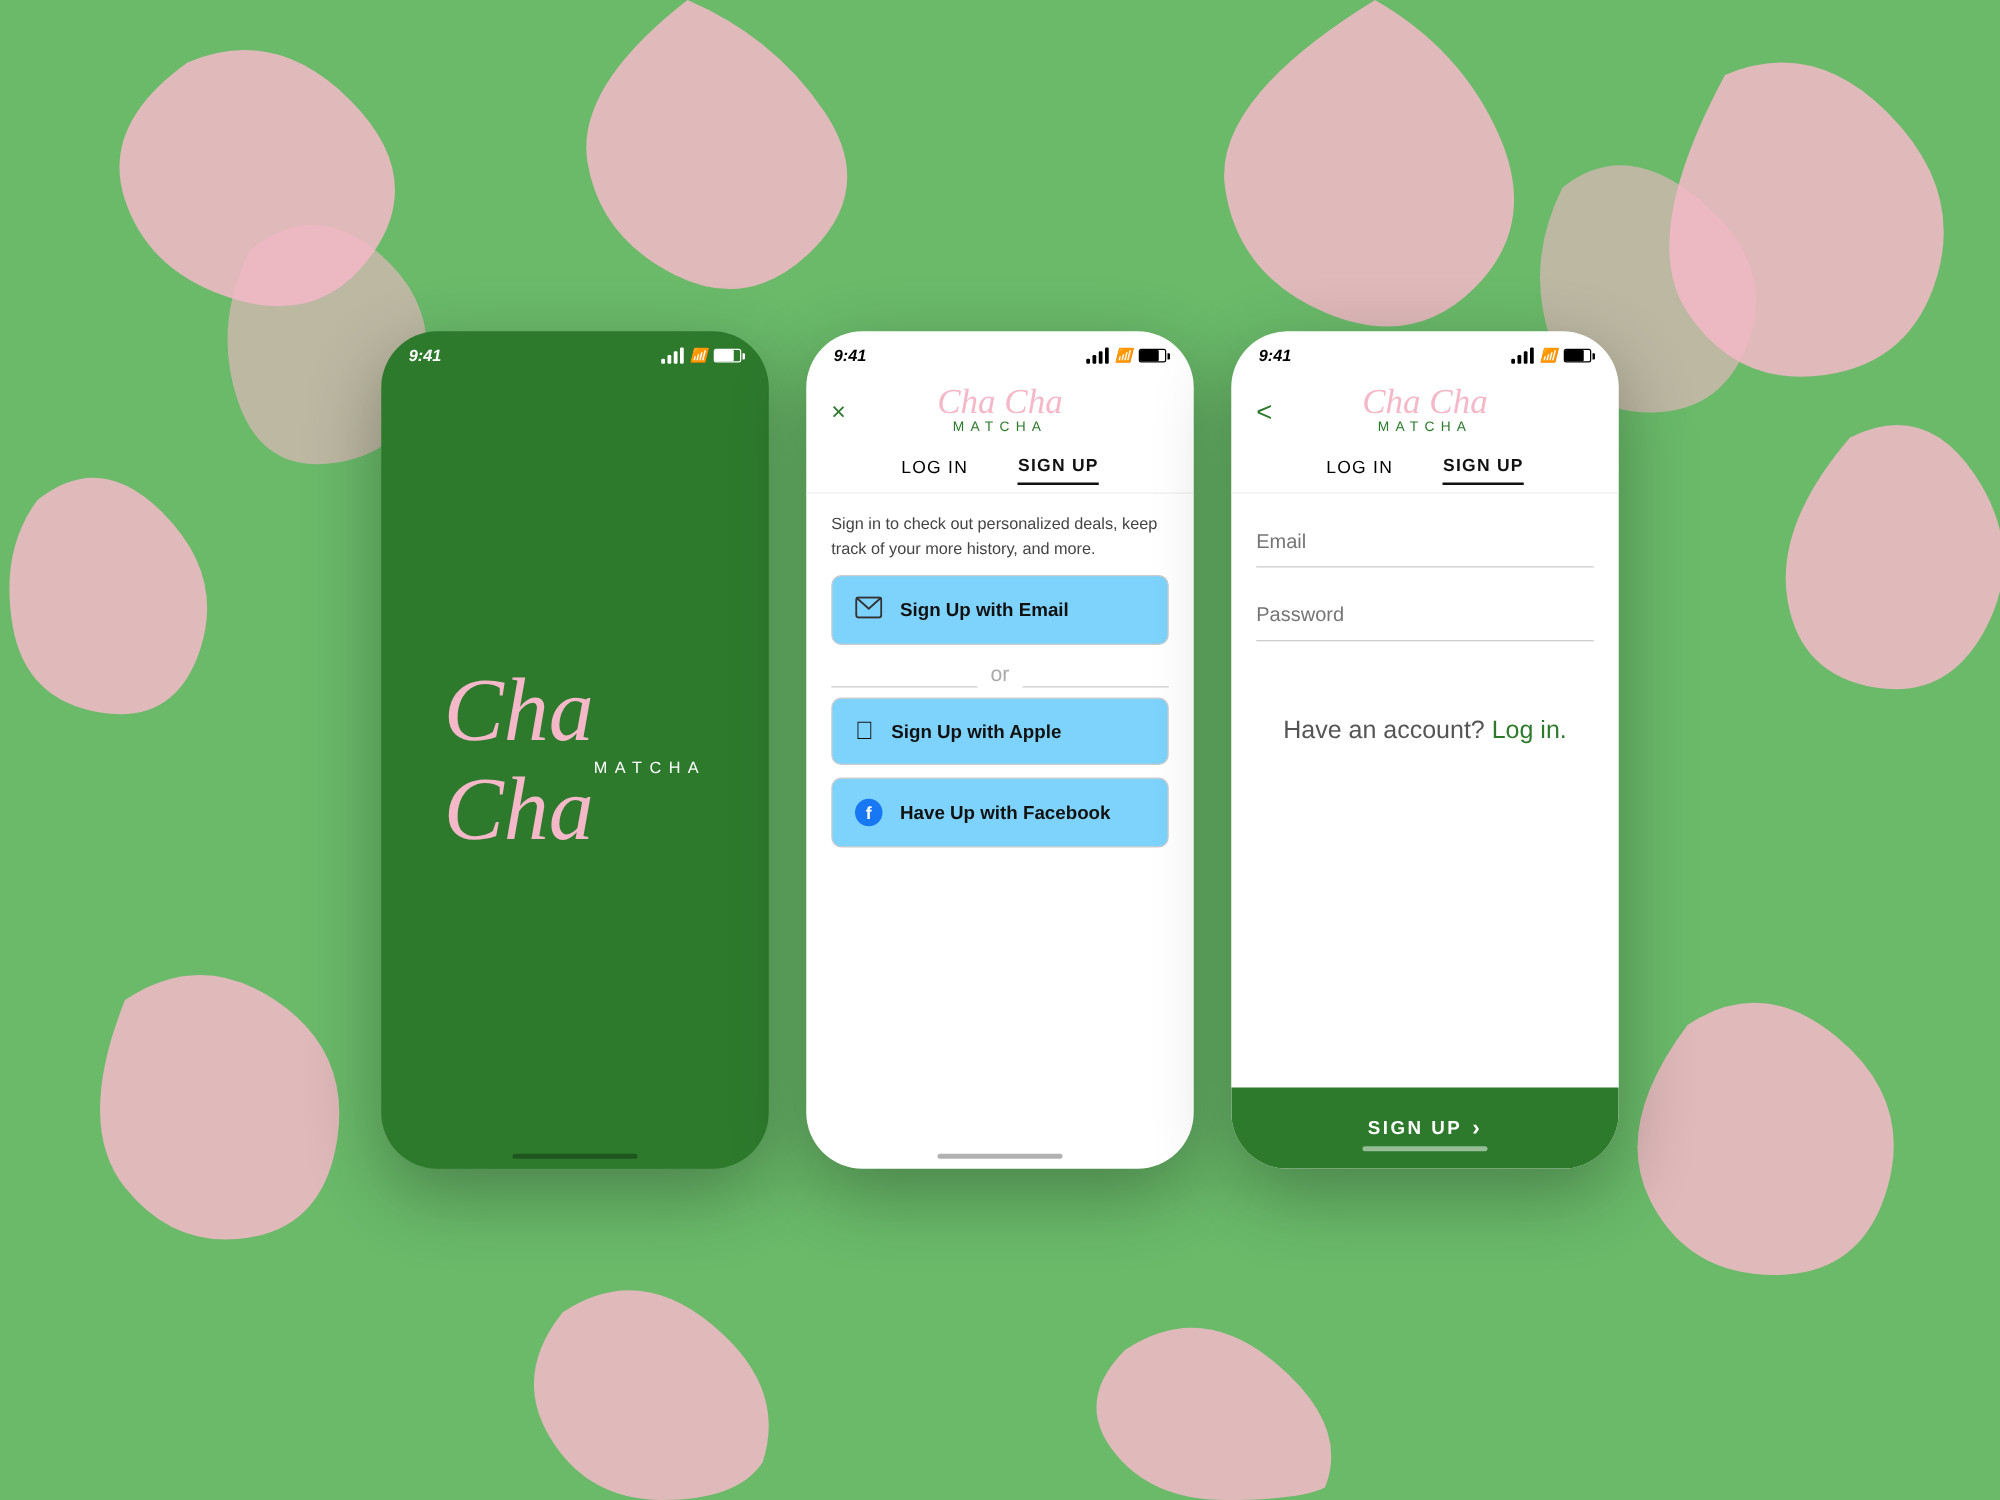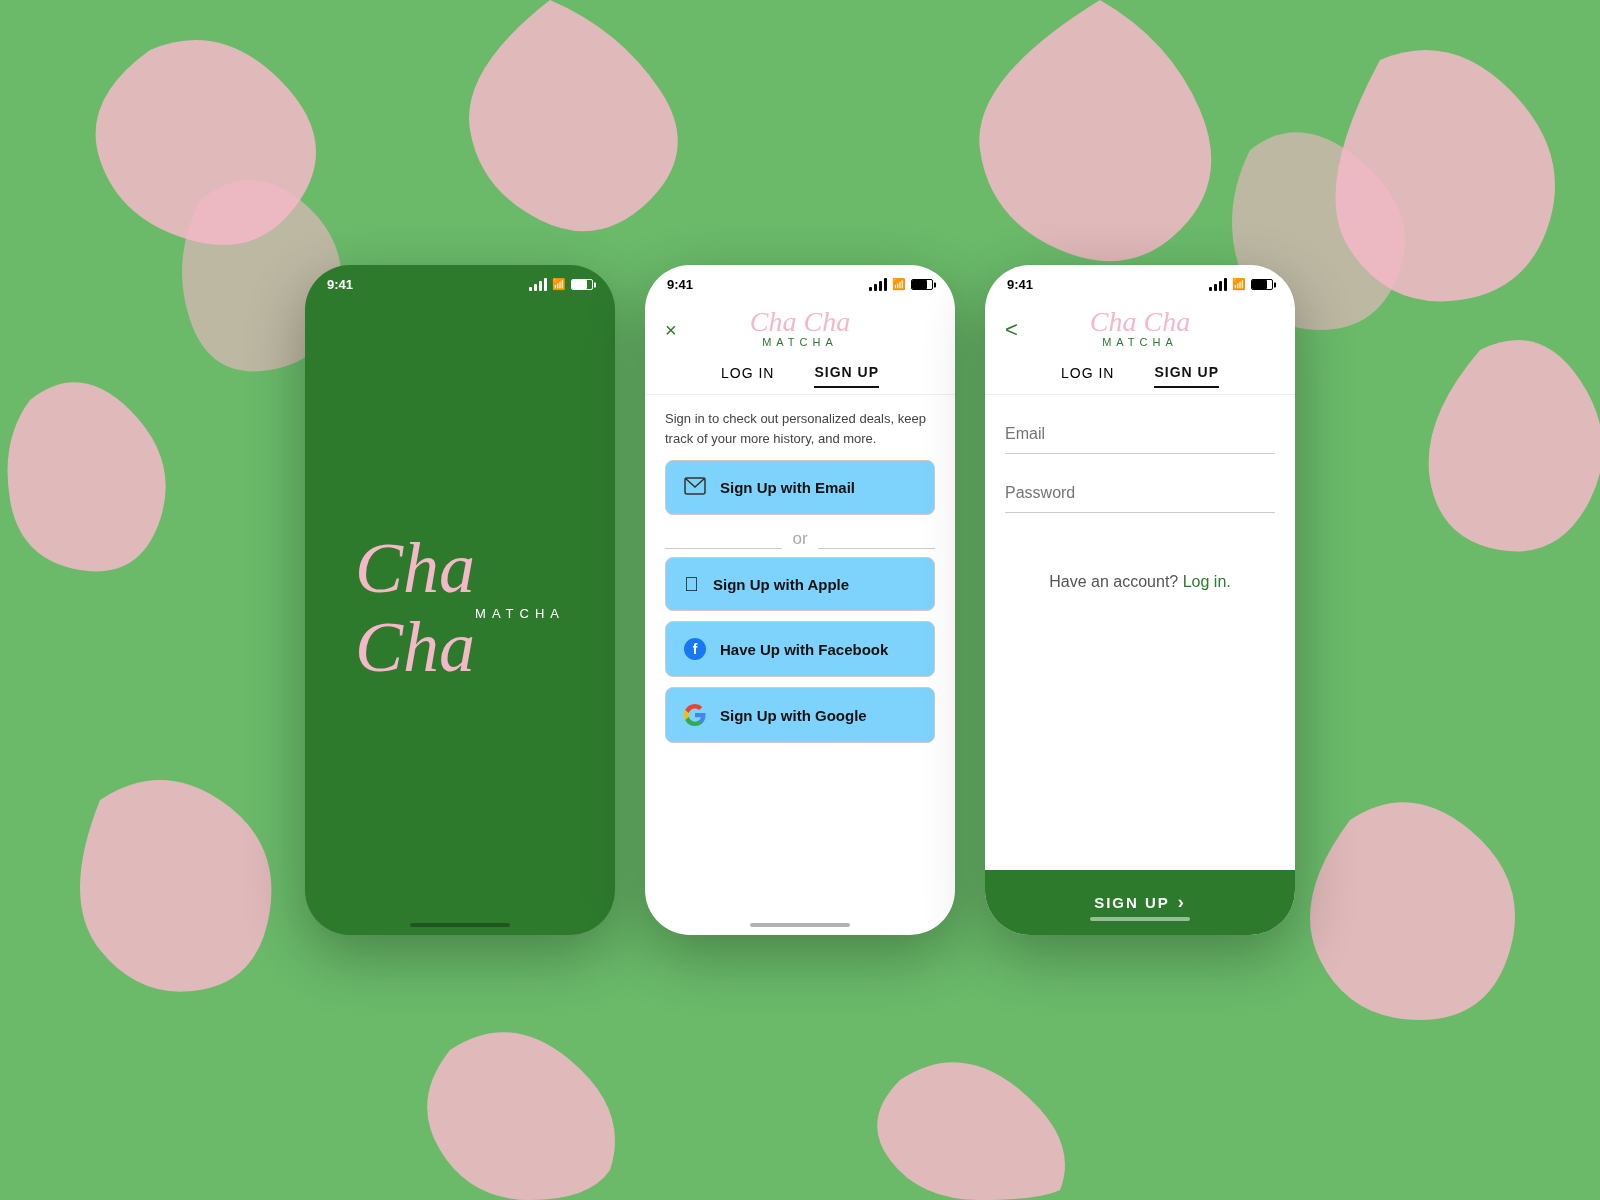--- a/index.html
+++ b/index.html
@@ -43,20 +43,21 @@
     }
 
     
     .status-bar {
       display: flex;
       justify-content: space-between;
       align-items: center;
       padding: 12px 22px 6px;
       font-size: 13px;
       font-weight: 600;
+      font-style: italic;
     }
 
     .status-icons {
       display: flex;
       align-items: center;
       gap: 5px;
     }
 
     
     .home-indicator {
@@ -273,21 +274,21 @@
       padding: 10px 0;
       font-size: 16px;
       color: #999;
       margin-bottom: 20px;
       outline: none;
       background: transparent;
     }
 
     .have-account {
       text-align: center;
-      font-size: 16px;
+      font-size: 20px;
       color: #555;
       padding: 30px 20px;
     }
 
     .have-account a {
       color: #2d7a2d;
       text-decoration: none;
     }
 
     .signup-submit-btn {
@@ -461,29 +462,20 @@
       <button class="signup-btn">
         <span class="icon-apple"></span>
         <span>Sign Up with Apple</span>
       </button>
 
       <button class="signup-btn">
         <div class="icon-facebook">f</div>
         <span>Have Up with Facebook</span>
       </button>
 
-      <button class="signup-btn">
-        <svg width="22" height="22" viewBox="0 0 22 22">
-          <path d="M21.5 11.25c0-.75-.06-1.47-.18-2.16H11v4.09h5.9a5.04 5.04 0 01-2.19 3.31v2.75h3.55C20.3 17.4 21.5 14.56 21.5 11.25z" fill="#4285F4"></path>
-          <path d="M11 22c2.97 0 5.46-.98 7.28-2.66l-3.55-2.75a6.6 6.6 0 01-3.73 1.05c-2.87 0-5.3-1.94-6.17-4.54H1.18v2.84A11 11 0 0011 22z" fill="#34A853"></path>
-          <path d="M4.83 13.1A6.6 6.6 0 014.5 11c0-.73.12-1.43.33-2.1V6.06H1.18A11 11 0 000 11c0 1.77.43 3.44 1.18 4.94l3.65-2.84z" fill="#FBBC05"></path>
-          <path d="M11 4.41c1.62 0 3.07.56 4.21 1.65l3.16-3.16A10.97 10.97 0 0011 0 11 11 0 001.18 6.06l3.65 2.84C5.7 6.35 8.13 4.41 11 4.41z" fill="#EA4335"></path>
-        </svg>
-        <span>Sign Up with Google</span>
-      </button>
 
       <div class="home-indicator"></div>
     </div>
   </div>
 
   <div class="phone phone-form">
     <div class="phone-inner">
       <div class="status-bar" style="color:#000">
         <span>9:41</span>
         <div class="status-icons">

